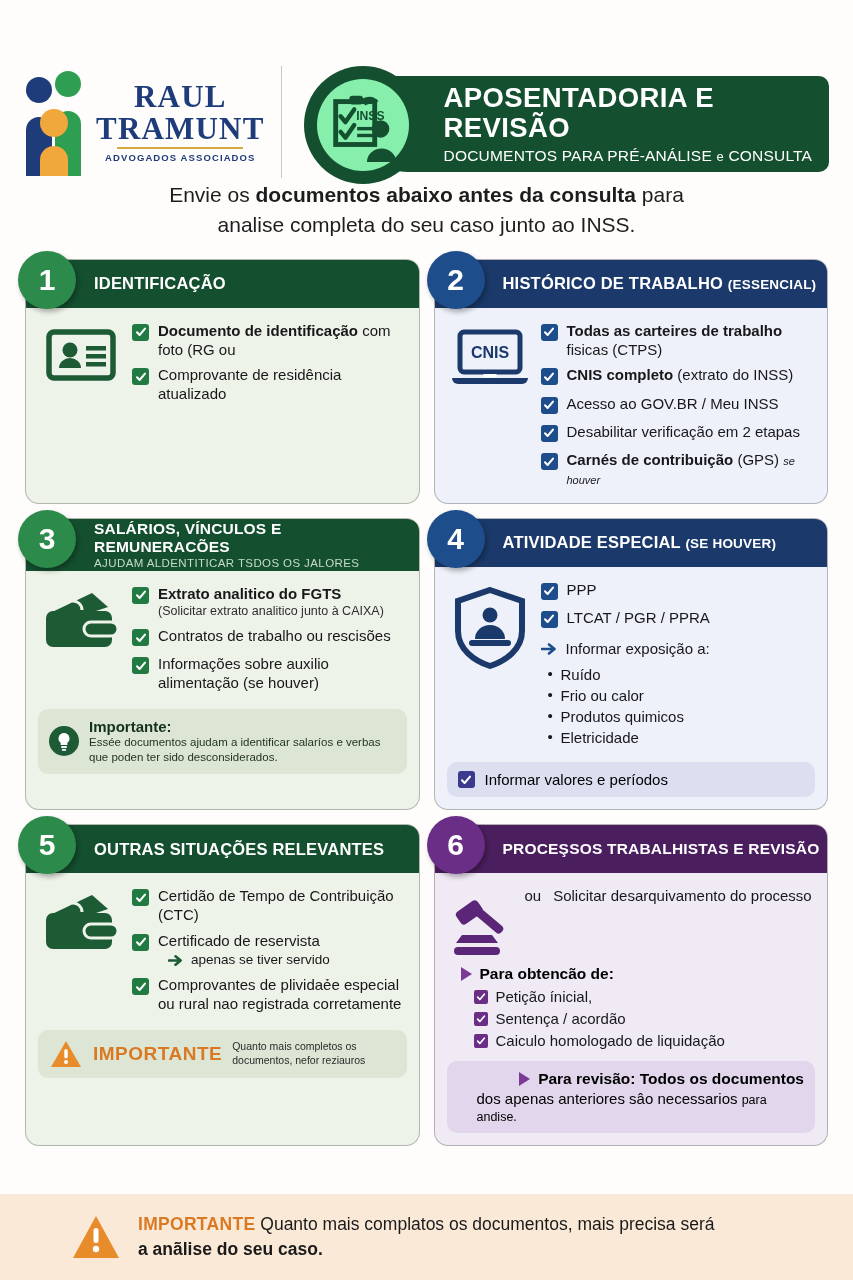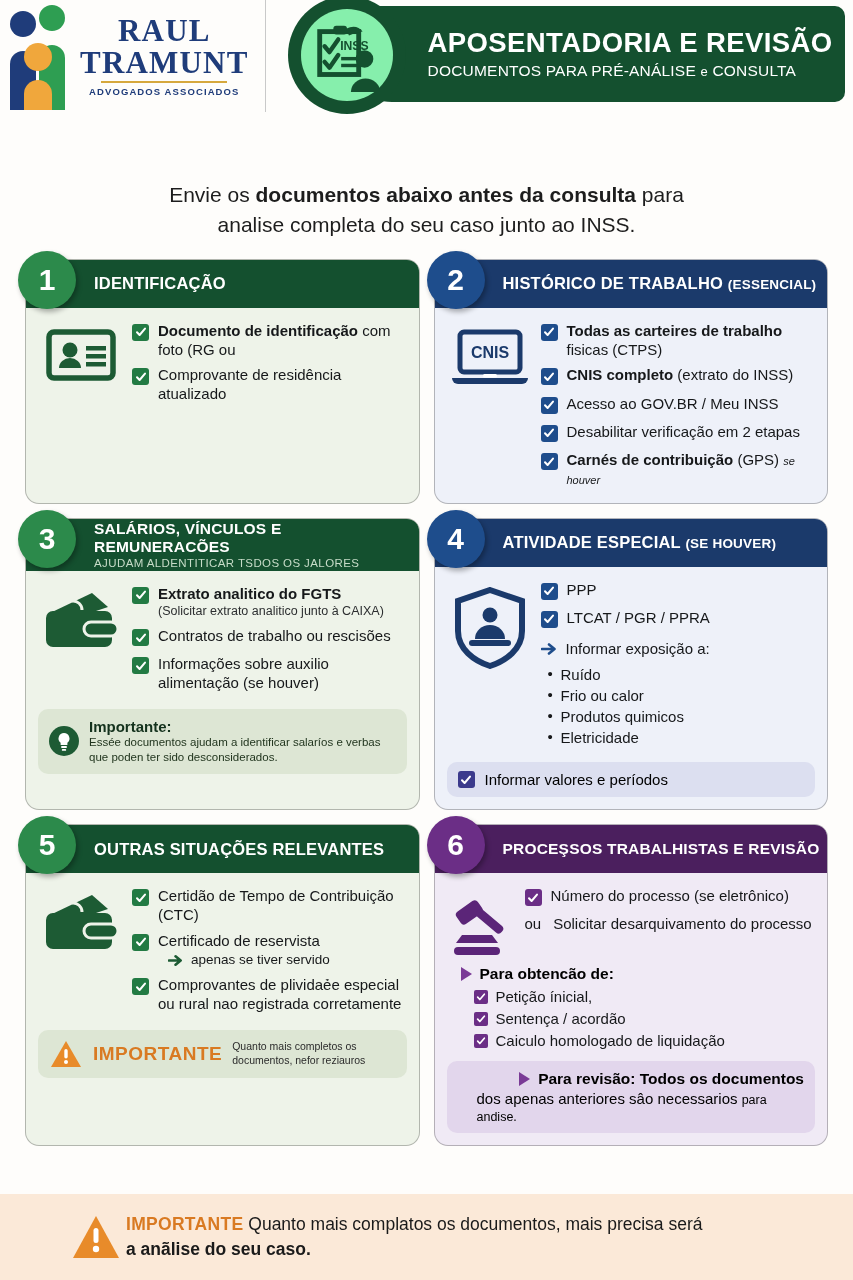--- a/index.html
+++ b/index.html
@@ -6,21 +6,21 @@
   * { box-sizing: border-box; margin: 0; padding: 0; }
   html, body {
     width: 853px; height: 1280px;
     font-family: "Liberation Sans", sans-serif;
     background: #fdfcfa;
     overflow: hidden;
   }
   .page { position: relative; width: 853px; height: 1280px; background: #fefdfb; }
 
   
-  .header { position: relative; height: 178px; display: flex; align-items: flex-start; padding: 0 8px; }
+  .header { position: relative; height: 178px; display: flex; align-items: flex-end; padding: 0 24px; }
   .logo-block { display: flex; align-items: center; gap: 10px; padding-right: 16px;
                 border-right: 1px solid #c9c9c9; height: 112px; }
   .logo-mark { width: 62px; height: 108px; position: relative; flex: none; }
   .logo-text { display: flex; flex-direction: column; align-items: center; }
   .logo-l1, .logo-l2 {
     font-family: "Liberation Serif", serif; font-weight: 700;
     color: #1f3c7a; font-size: 31px; line-height: 1.02; letter-spacing: 1.2px;
   }
   .logo-rule { width: 126px; height: 2px; background: #d6a83d; margin: 3px 0 3px; }
   .logo-sub { font-size: 9.5px; font-weight: 700; color: #1f3c7a; letter-spacing: 1.1px; }
@@ -126,21 +126,21 @@
            border-top: 7px solid transparent; border-bottom: 7px solid transparent; flex: none; }
   .p-row { display: flex; gap: 8px; align-items: center; font-size: 15.5px; font-weight: 700; color: #000000; }
   .p-sub { display: flex; gap: 8px; align-items: flex-start; font-size: 15px; color: #16181a; padding-left: 13px; }
   .cbx-sm { width: 14px; height: 14px; border-radius: 2px; display: inline-flex;
             align-items: center; justify-content: center; background: #6b2e86; margin-top: 2px; flex: none; }
   .cbx-sm svg { width: 10px; height: 10px; }
 
   
   .bottom {
     position: absolute; left: 0; right: 0; bottom: 0; height: 86px;
-    background: #fbe9d8; display: flex; align-items: center; padding-left: 70px; gap: 4px;
+    background: #fbe9d8; display: flex; align-items: center; padding-left: 70px; gap: 16px;
   }
   .bottom-txt { font-size: 17.5px; line-height: 1.45; color: #1a1a1a; }
   .bottom-txt .lbl { color: #d97a22; font-weight: 700; letter-spacing: .3px; }
   .bottom-txt b { font-weight: 700; }
   .bottom-tri { width: 52px; height: 48px; flex: none; }
 </style>
 </head>
 <body>
 
 <div class="page">
@@ -492,28 +492,20 @@
       <div class="card-body" style="padding-bottom:6px">
         <div class="card-icon" style="width:66px">
           <svg width="64" height="66" viewBox="0 0 64 66">
             <rect x="6" y="12" width="26" height="15" rx="4" transform="rotate(-35 19 19)" fill="#5b2578"></rect>
             <rect x="24" y="24" width="32" height="9" rx="4" transform="rotate(40 40 28)" fill="#5b2578"></rect>
             <path d="M6 50 h42 l-6 -8 H12 Z" fill="#5b2578"></path>
             <rect x="4" y="54" width="46" height="8" rx="4" fill="#5b2578"></rect>
           </svg>
         </div>
         <div class="card-list">
-          <div class="li">
-            <span class="cb"><span class="cbx">
-                  <svg viewBox="0 0 12 12">
-                    <path d="M2 6.2 l2.6 2.8 L10 2.6" fill="none" stroke="#fff" stroke-width="2" stroke-linecap="round" stroke-linejoin="round"></path>
-                  </svg>
-                </span></span>
-            <span class="li-txt">Número do processo (se eletrônico)</span>
-          </div>
           <div class="li" style="gap:12px">
             <span style="font-size:15px">ou</span>
             <span class="li-txt">Solicitar desarquivamento do processo</span>
           </div>
         </div>
       </div>
       <div style="padding:0 14px 10px 26px">
         <div class="p-row">
           <span class="p-tri"></span>
           <span>Para obtencão de:</span>

